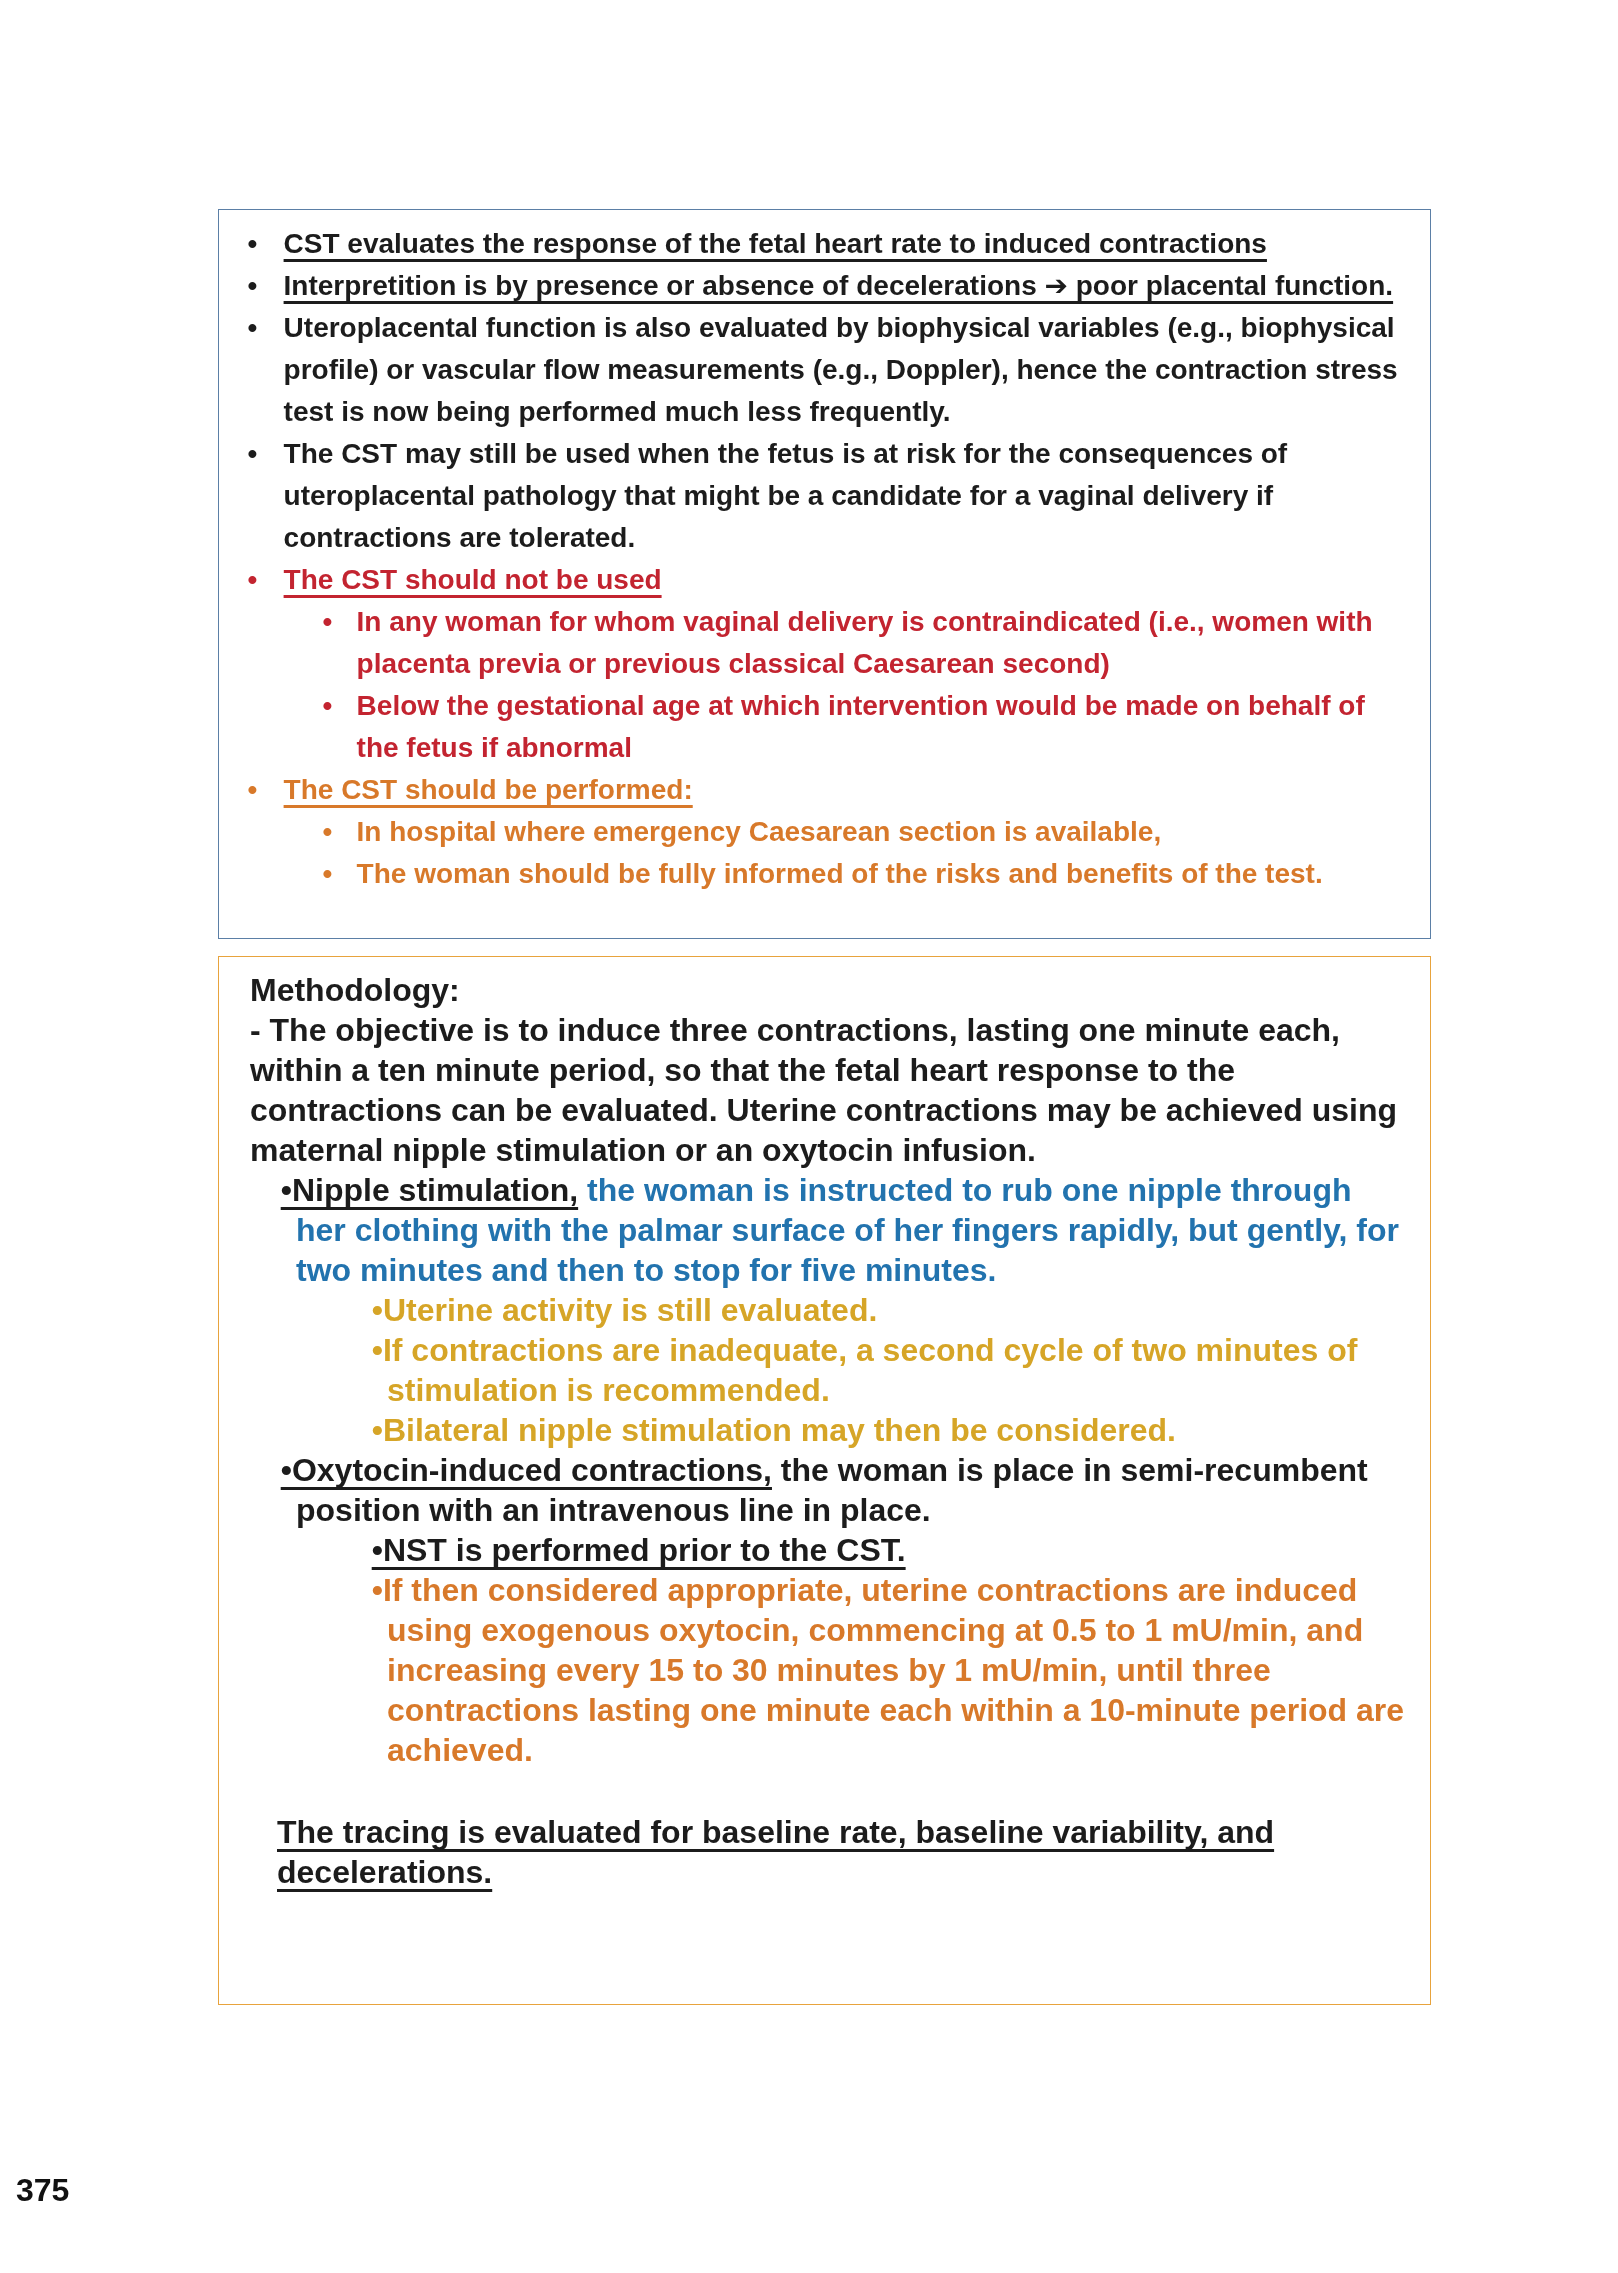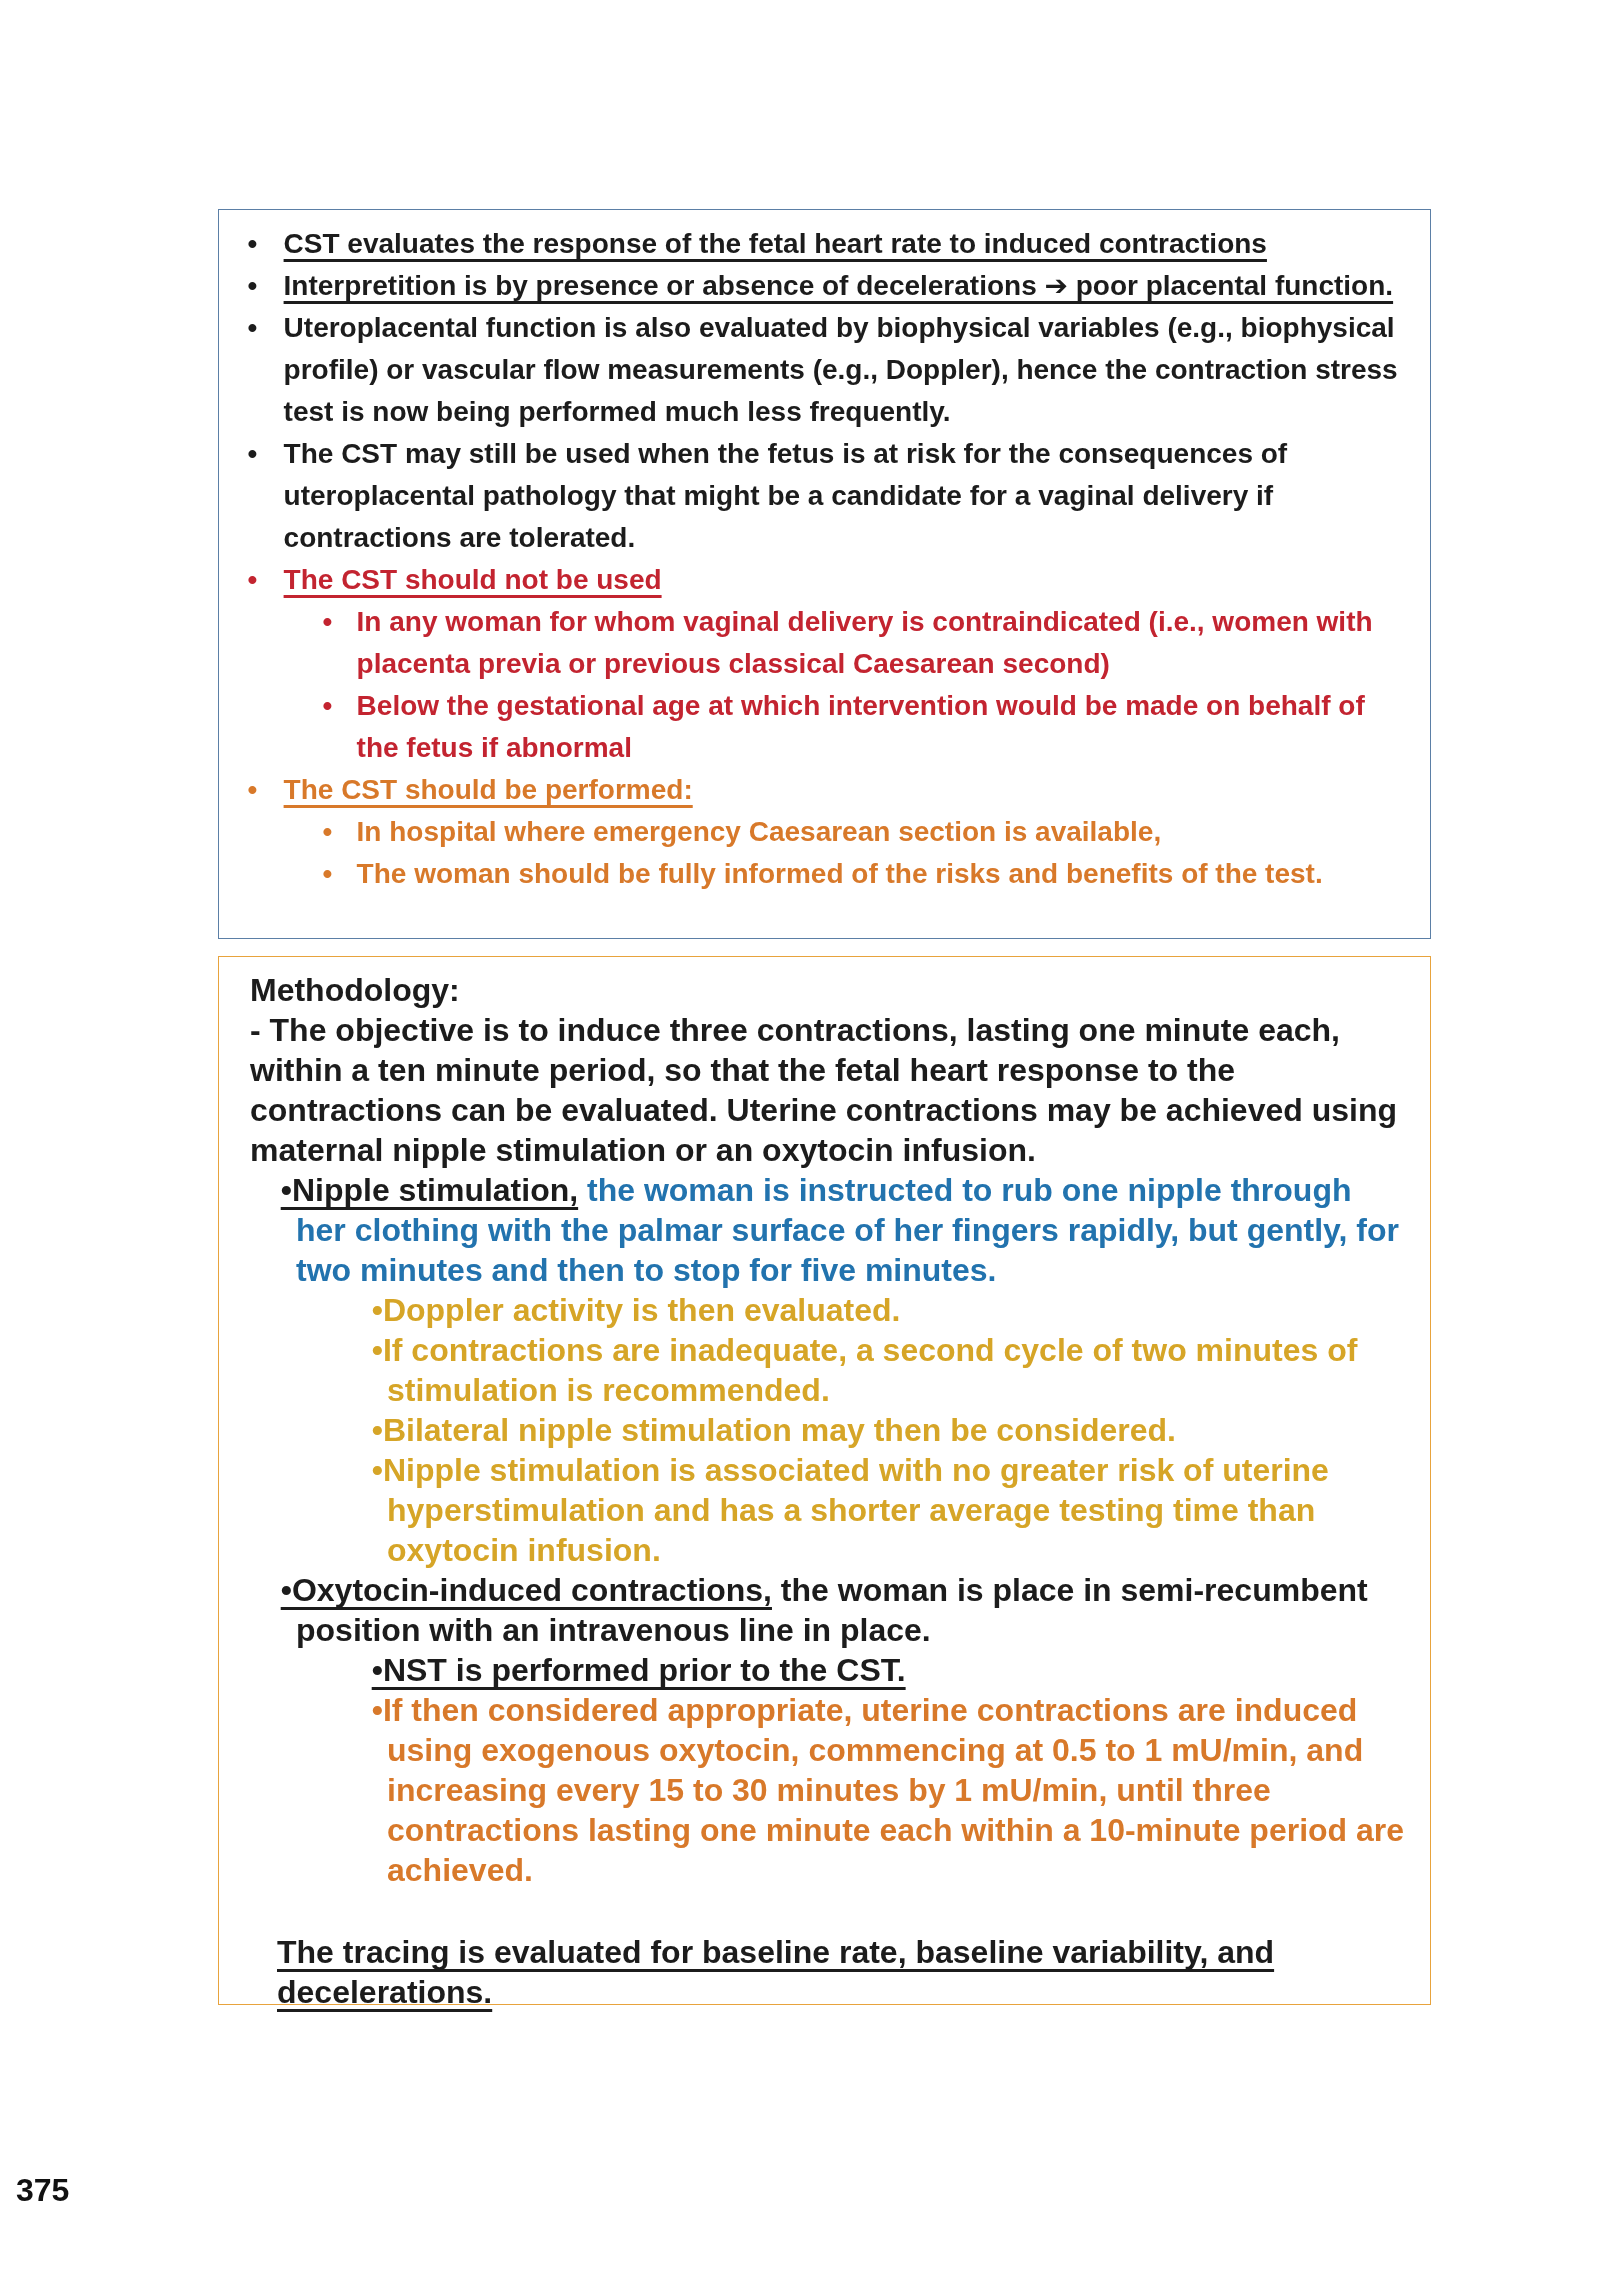--- a/index.html
+++ b/index.html
@@ -124,24 +124,23 @@
   </div>
 
   <div id="methodology-box">
 
     <div class="b2-line c-black">Methodology:</div>
 
     <div class="b2-line c-black">- The objective is to induce three contractions, lasting one minute each, within a ten minute period, so that the fetal heart response to the contractions can be evaluated. Uterine contractions may be achieved using maternal nipple stimulation or an oxytocin infusion.</div>
 
     <div class="b2-line ind1"><span class="c-black u">•Nipple stimulation,</span><span class="c-blue"> the woman is instructed to rub one nipple through her clothing with the palmar surface of her fingers rapidly, but gently, for two minutes and then to stop for five minutes.</span></div>
 
-    <div class="b2-line ind2 c-gold">•Doppler activity is then evaluated.</div>
+    <div class="b2-line ind2 c-gold">•Uterine activity is still evaluated.</div>
     <div class="b2-line ind2 c-gold">•If contractions are inadequate, a second cycle of two minutes of stimulation is recommended.</div>
     <div class="b2-line ind2 c-gold">•Bilateral nipple stimulation may then be considered.</div>
-    <div class="b2-line ind2 c-gold">•Nipple stimulation is associated with no greater risk of uterine hyperstimulation and has a shorter average testing time than oxytocin infusion.</div>
 
     <div class="b2-line ind1"><span class="c-black u">•Oxytocin-induced contractions,</span><span class="c-black"> the woman is place in semi-recumbent position with an intravenous line in place.</span></div>
 
     <div class="b2-line ind2 c-black u">•NST is performed prior to the CST.</div>
 
     <div class="b2-line ind2 c-orange">•If then considered appropriate, uterine contractions are induced using exogenous oxytocin, commencing at 0.5 to 1 mU/min, and increasing every 15 to 30 minutes by 1 mU/min, until three contractions lasting one minute each within a 10-minute period are achieved.</div>
 
 
     <div class="b2-footer c-black u">The tracing is evaluated for baseline rate, baseline variability, and decelerations.</div>
 

